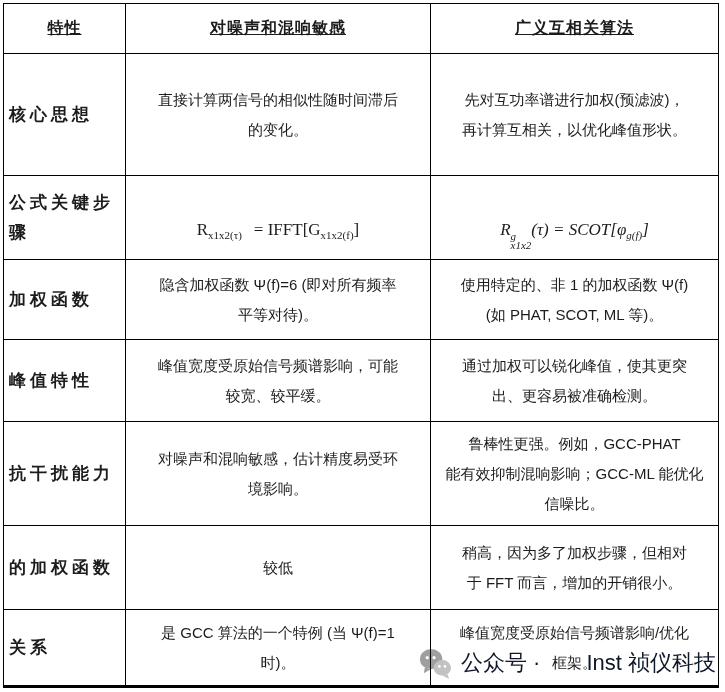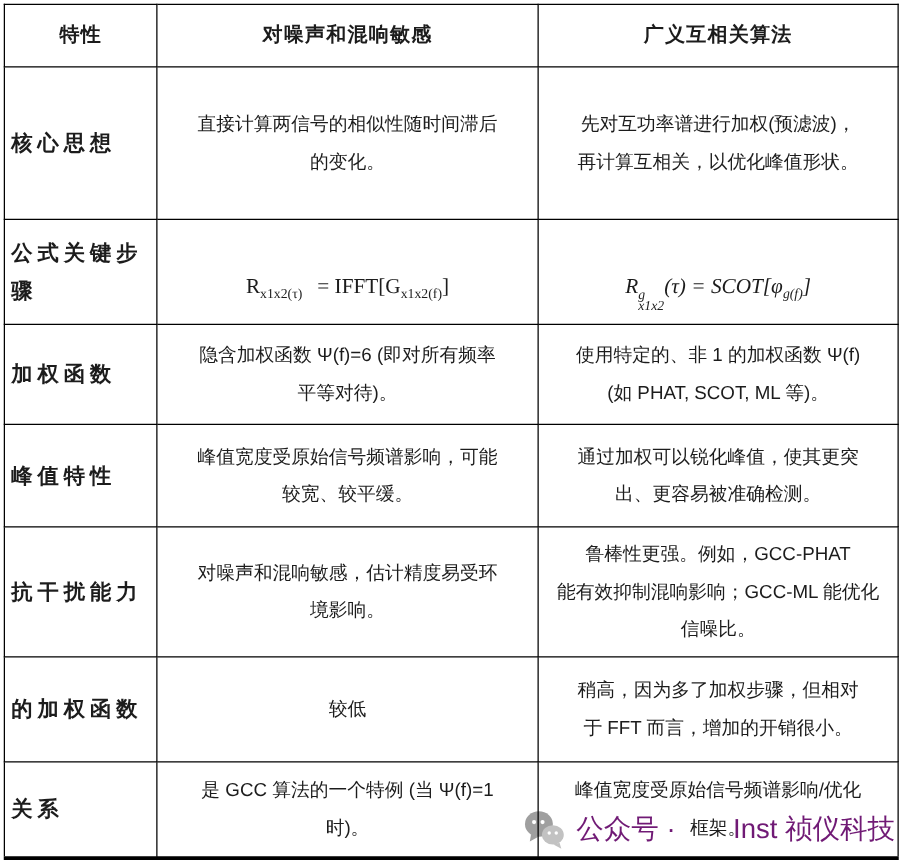--- a/index.html
+++ b/index.html
@@ -1,35 +1,35 @@
 <!DOCTYPE html>
 <html><head>
 <meta charset="utf-8">
 <style>
   html,body{margin:0;padding:0;background:#ffffff;}
   body{width:725px;height:692px;font-family:"Liberation Sans",sans-serif;color:#1c1c1c;}
   .page{position:relative;width:725px;height:692px;background:#fff;overflow:hidden;}
 
   
   .wm{position:absolute;left:419px;top:644px;height:38px;display:flex;align-items:center;
-      color:#701a75;font-size:22px;z-index:0;white-space:nowrap;}
+      color:#0f172a;font-size:22px;z-index:0;white-space:nowrap;}
   .wm-icon{width:33px;height:33px;margin-right:9px;flex:0 0 auto;}
   .wm-gap{width:46px;flex:0 0 auto;}
 
   table.cmp{position:absolute;left:3px;top:3px;z-index:1;width:715px;
       border-collapse:collapse;table-layout:fixed;background:transparent;
       border:1px solid #000;border-bottom:3px solid #000;}
   .cmp th,.cmp td{border:1px solid #000;vertical-align:middle;background:transparent;padding:0;}
 
   .cmp th{font-size:16px;font-weight:bold;text-align:center;letter-spacing:1px;}
   td.feature{font-size:17px;font-weight:bold;letter-spacing:4px;
       padding:0 5px;line-height:30px;}
   td.cell{font-size:15px;text-align:center;white-space:pre-line;line-height:30px;padding:0 6px;}
 
-  tr.r0{height:50px;} tr.r1{height:122px;} tr.r2{height:84px;} tr.r3{height:80px;}
+  tr.r0{height:50px;text-decoration:underline;} tr.r1{height:122px;} tr.r2{height:84px;} tr.r3{height:80px;}
   tr.r4{height:82px;} tr.r5{height:104px;} tr.r6{height:84px;} tr.r7{height:77px;}
 
   .formula{font-family:"Liberation Serif",serif;font-size:17px;letter-spacing:0;white-space:nowrap;}
   .formula sub{font-size:11px;letter-spacing:0;font-family:Liberation Serif, serif;}
   .f-sp{display:inline-block;width:12px;}
   .formula.italic, .formula.italic sub{font-style:italic;}
   .supsub{display:inline-flex;flex-direction:column;align-items:flex-start;
       font-size:11px;line-height:9px;vertical-align:-5px;font-style:italic;}
 </style>
 </head>

